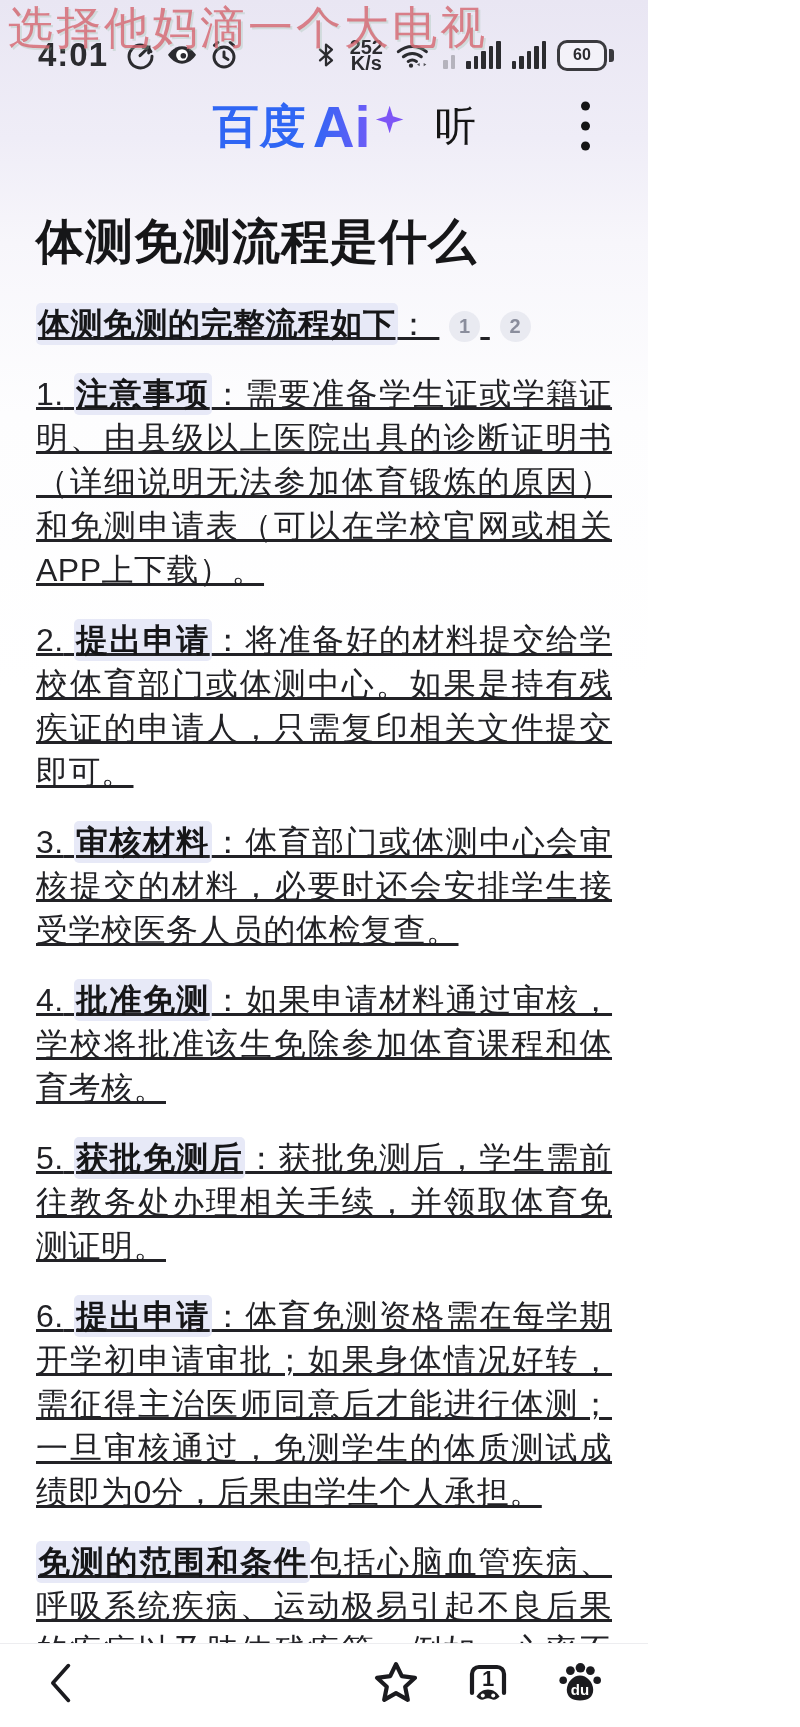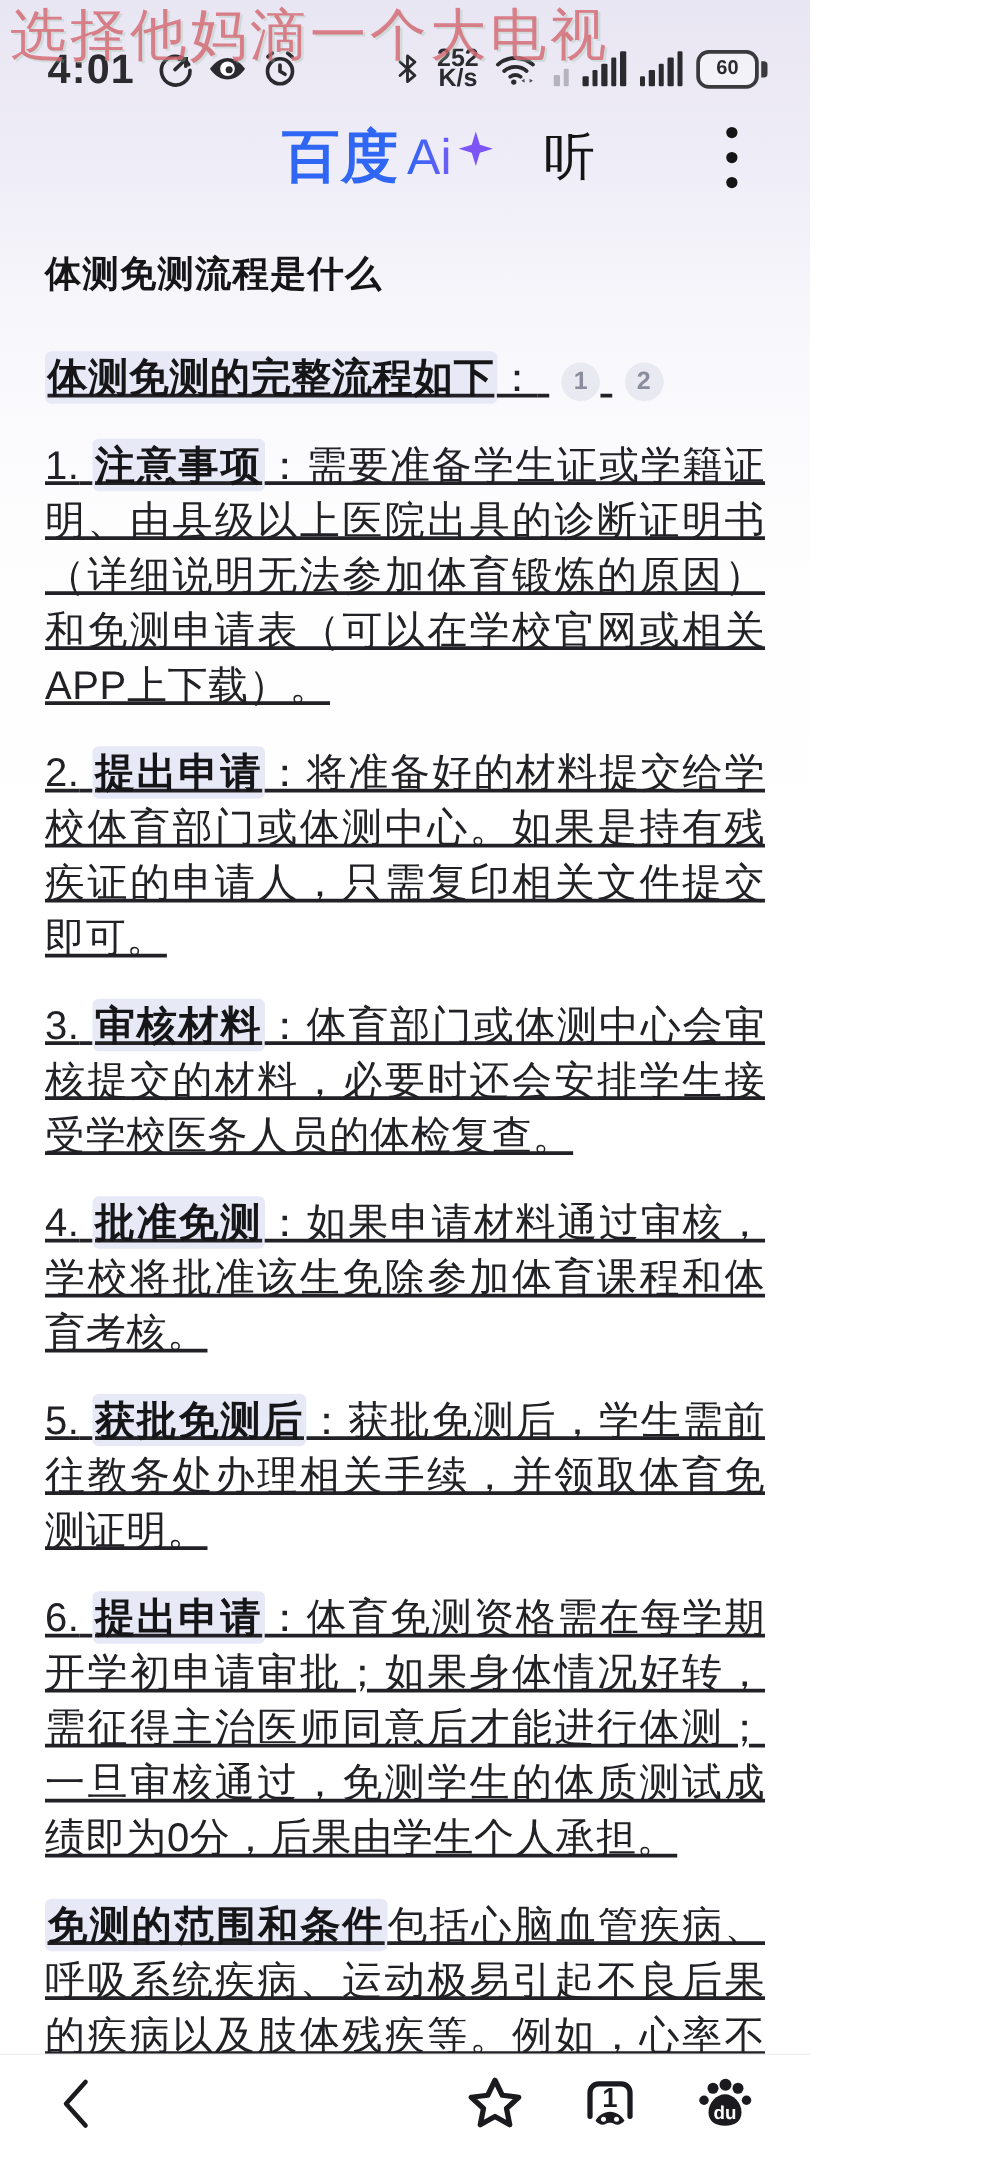--- a/index.html
+++ b/index.html
@@ -41,34 +41,34 @@
     display:flex; align-items:center; justify-content:center;
     font-size:16px; font-weight:700; color:#2b2b2f; background:rgba(255,255,255,.4);
   }
   .battery .cap { width:5px; height:13px; background:#3a3a3e; border-radius:0 3px 3px 0; margin-left:2px; }
 
   
   .app-header { position:relative; height:96px; margin-top:4px; }
   .logo { position:absolute; left:50%; top:50%; transform:translate(-58%,-50%);
           display:flex; align-items:center; gap:2px; cursor:pointer; }
   .logo-cn { font-size:46px; font-weight:800; color:#2f66f4; letter-spacing:1px; }
-  .logo-ai { font-size:40px; font-weight:400;
+  .logo-ai { font-size:58px; font-weight:700;
              background:linear-gradient(90deg,#2f66f4,#6e5cf7); -webkit-background-clip:text;
              background-clip:text; color:transparent; margin-left:4px; }
   .logo-sparkle { width:30px; height:30px; margin:-14px 0 0 2px; }
   .listen-btn { position:absolute; right:172px; top:50%; transform:translateY(-50%);
                 font-size:41px; color:#151515; font-weight:500; cursor:pointer; }
   .kebab { position:absolute; right:52px; top:50%; transform:translateY(-50%);
            display:flex; flex-direction:column; gap:11px; padding:6px; cursor:pointer; }
   .kebab i { width:9px; height:9px; border-radius:50%; background:#151515; display:block; }
 
   
   .content { padding:0 36px; }
-  .page-title { font-size:29px; line-height:56px; font-weight:800; color:#161618;
-                margin-top:18px; letter-spacing:1px; }
+  .page-title { font-size:48px; line-height:56px; font-weight:800; color:#161618;
+                margin-top:40px; letter-spacing:1px; }
   .para { font-size:32px; line-height:44px; color:#222226; letter-spacing:.5px;
           margin-top:26px; text-align:justify;text-decoration:underline; }
   .intro-para { margin-top:32px; }
   b.term { font-weight:700; color:#161618; }
   .hl { background:#e7e9f7; border-radius:5px; padding:3px 2px;
         -webkit-box-decoration-break:clone; box-decoration-break:clone; }
   .cite { display:inline-flex; width:31px; height:31px; border-radius:50%;
           background:#e9eaf1; color:#8a8d9c; font-size:20px; font-weight:600;
           align-items:center; justify-content:center; vertical-align:2px;
           margin-left:10px; cursor:pointer; }

